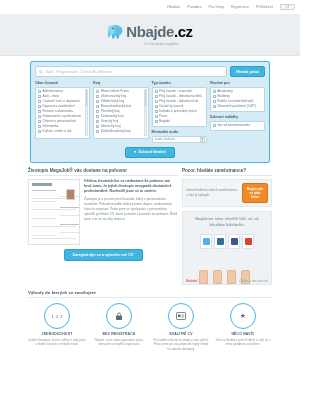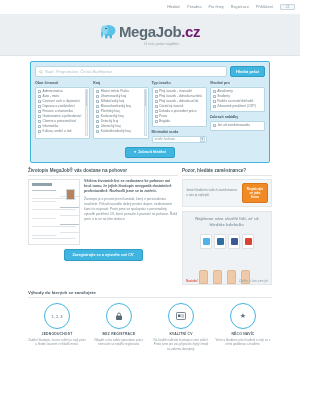--- a/index.html
+++ b/index.html
@@ -50,21 +50,21 @@
   .logo-row { display: flex; align-items: center; gap: 2px; }
   .elephant {
     width: 17px; height: 15px;
     position: relative;
   }
   .logo-text {
     font-size: 15px; font-weight: bold;
     color: #5b6b75; letter-spacing: -.4px;
     font-family: "Liberation Sans", sans-serif;
   }
-  .logo-text .cz { color: #701a75; }
+  .logo-text .cz { color: #000000; }
   .tagline {
     font-size: 4px; color: #93a2aa; font-style: italic;
     margin-top: 1px; margin-left: 24px;
   }
 
   
   .search-wrap {
     background: #d5ecf7;
     border: 1px solid #3fb5e0;
     margin: 5px 30px 0 30px;
@@ -276,21 +276,21 @@
     <span class="elephant">
       <svg width="17" height="15" viewBox="0 0 34 30">
         <ellipse cx="17" cy="13" rx="14" ry="11" fill="#5cc3e8"></ellipse>
         <ellipse cx="9" cy="12" rx="7" ry="9" fill="#8ed6f0"></ellipse>
         <circle cx="12" cy="9" r="1.6" fill="#2b4a58"></circle>
         <path d="M3 14 Q0 22 4 28 Q7 24 6 17 Z" fill="#5cc3e8"></path>
         <rect x="10" y="21" width="5" height="8" rx="2" fill="#4ab5dd"></rect>
         <rect x="19" y="21" width="5" height="8" rx="2" fill="#4ab5dd"></rect>
       </svg>
     </span>
-    <span class="logo-text"><span>MegaJob</span><span class="cz">.cz</span></span>
+    <span class="logo-text"><span>Nbajde</span><span class="cz">.cz</span></span>
   </div>
   <div class="tagline">U nás práci najdete.</div>
 </div>
 
 <div class="search-wrap">
   <div class="search-row">
     <div class="search-input">
       <span class="search-icon">
         <svg width="4" height="4" viewBox="0 0 12 12">
           <circle cx="5" cy="5" r="3.4" fill="none" stroke="#9fb3bd" stroke-width="1.6"></circle>

